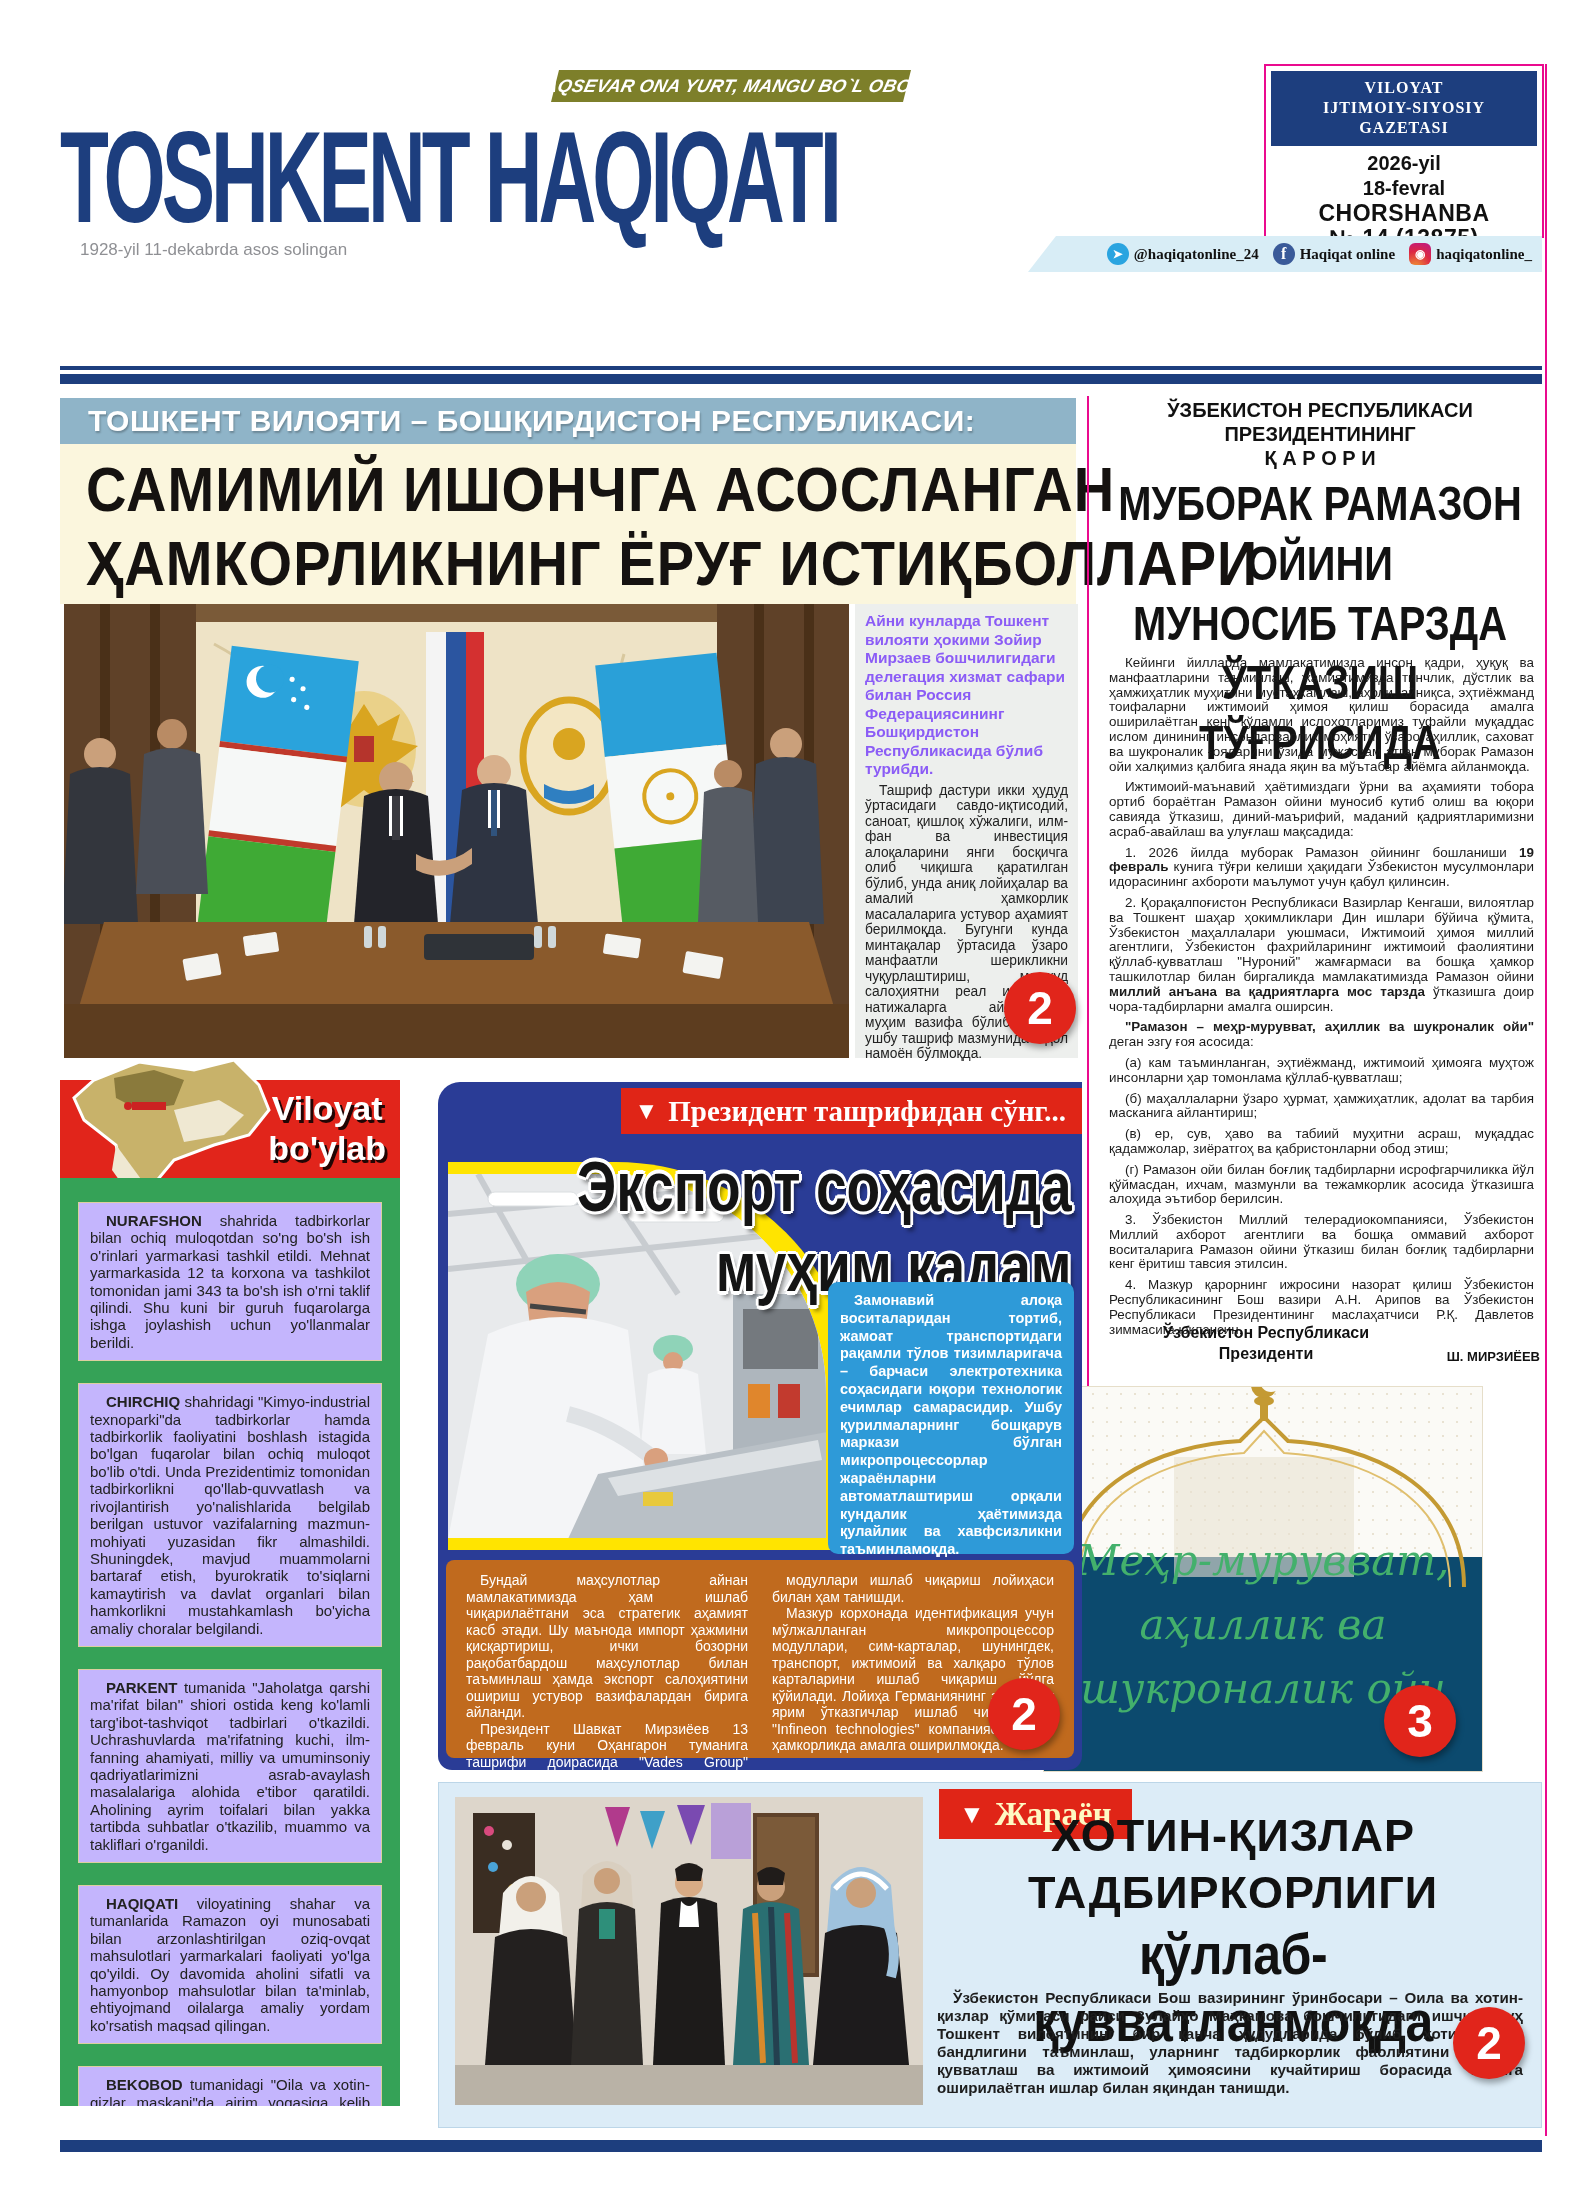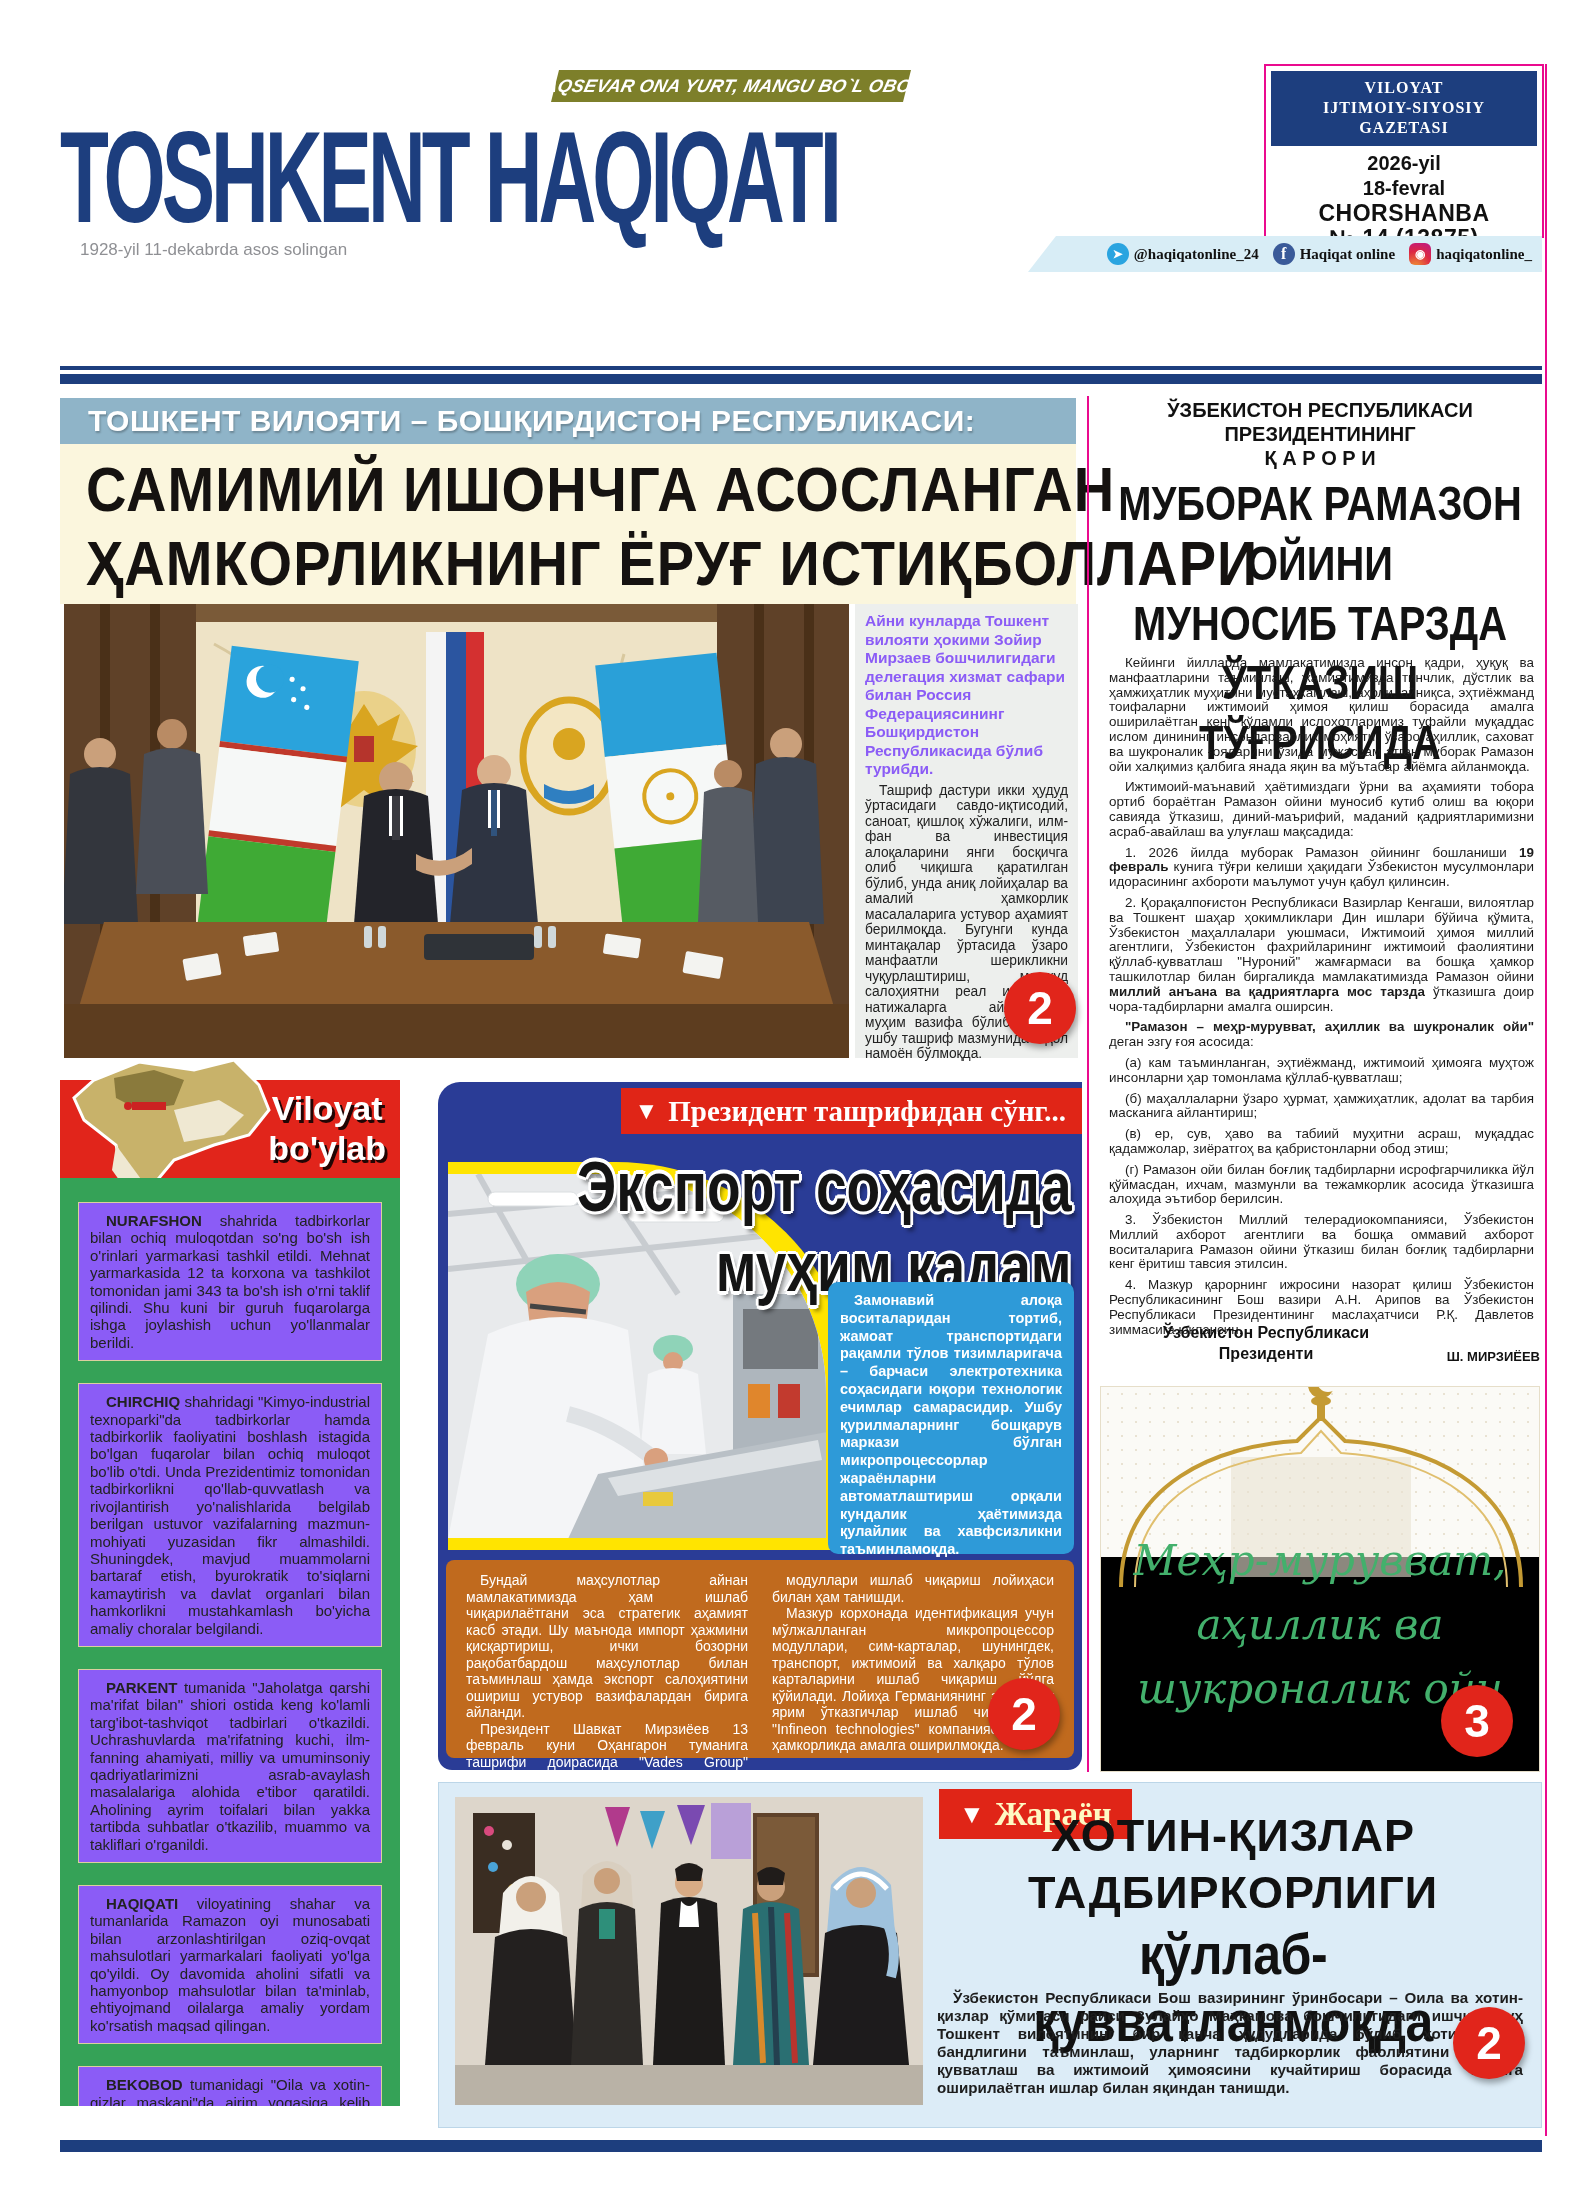--- a/index.html
+++ b/index.html
@@ -58,35 +58,35 @@
   #decree-eyebrow{left:1100px;top:398px;width:440px;text-align:center;font-weight:bold;font-size:20px;line-height:24px;color:#111;}
   #decree-headline{left:1100px;top:474px;width:440px;text-align:center;font-weight:bold;font-size:42px;line-height:52px;
                    color:#121212;transform:scale(.95,1.15);transform-origin:top center;}
   #decree-body{left:1103px;top:650px;width:437px;}
   .decree-p{margin:6px;font-size:13.4px;line-height:14.8px;color:#1c1c1c;text-align:justify;text-indent:16px;}
   #decree-sign{left:1103px;top:1322px;width:437px;display:flex;align-items:flex-end;justify-content:space-between;}
   #decree-sign .who{text-align:center;font-weight:bold;font-size:16px;line-height:21px;color:#111;padding-left:60px;}
   #decree-sign .name{font-weight:bold;font-size:13px;color:#111;}
 
   
-  #ramadan{left:1100px;top:1386px;width:440px;height:386px;background:#000000;border:1px solid #e6dec9;box-sizing:border-box;overflow:hidden;}
+  #ramadan{left:1043px;top:1386px;width:440px;height:386px;background:#0c4a6e;border:1px solid #e6dec9;box-sizing:border-box;overflow:hidden;}
   #ramadan .pattern{position:absolute;left:0;top:0;width:100%;height:170px;background:
      radial-gradient(#e9e2d2 1.2px, transparent 1.3px) 0 0/14px 14px,#fbfaf6;}
   #ramadan svg{position:absolute;left:0;top:0;}
   #ramadan .script{position:absolute;left:0;top:142px;width:100%;text-align:center;
      font-family:"DejaVu Serif",serif;font-style:italic;color:#43b06c;font-size:42px;line-height:64px;}
   #ramadan-badge{position:absolute;right:26px;bottom:14px;}
 
   
   #side-head{left:60px;top:1080px;width:340px;height:98px;background:#e1251b;}
   #side-title{position:absolute;right:14px;top:8px;text-align:center;color:#fff;font-weight:bold;font-size:34px;line-height:40px;
               text-shadow:3px 3px 0 rgba(0,0,0,.85);}
   #side-map{position:absolute;left:-6px;top:-30px;}
   #side-green{left:60px;top:1178px;width:340px;height:928px;background:#35a257;box-sizing:border-box;padding:24px 18px;overflow:hidden;}
-  .side-card{background:#8b5cf6;border:1px solid #dccf9f;padding:9px 11px;margin-bottom:22px;}
+  .side-card{background:#c4b5fd;border:1px solid #dccf9f;padding:9px 11px;margin-bottom:22px;}
   .side-card p{margin:0;font-size:15px;line-height:17.4px;color:#222;text-align:justify;text-indent:16px;}
 
   
   #export{left:438px;top:1082px;width:644px;height:688px;background:#2a3c96;border-radius:22px 0 14px 14px;overflow:hidden;}
   #export-tag{position:absolute;right:0;top:6px;height:46px;background:#e02517;display:flex;align-items:center;gap:10px;padding:0 16px 0 14px;}
   #export-tag .arrow{color:#fff;font-size:24px;}
   #export-tag .t{color:#fff;font-family:"Liberation Serif",serif;font-weight:bold;font-size:29px;white-space:nowrap;}
   #export-headline{position:absolute;right:10px;top:64px;text-align:right;color:#141414;font-weight:bold;font-size:58px;line-height:66px;
       transform:scale(.95,1.22);transform-origin:top right;white-space:nowrap;
       text-shadow:-3px 0 0 #fff,3px 0 0 #fff,0 -3px 0 #fff,0 3px 0 #fff,-2px -2px 0 #fff,2px 2px 0 #fff,-2px 2px 0 #fff,2px -2px 0 #fff,4px 5px 4px rgba(0,0,0,.45);}

